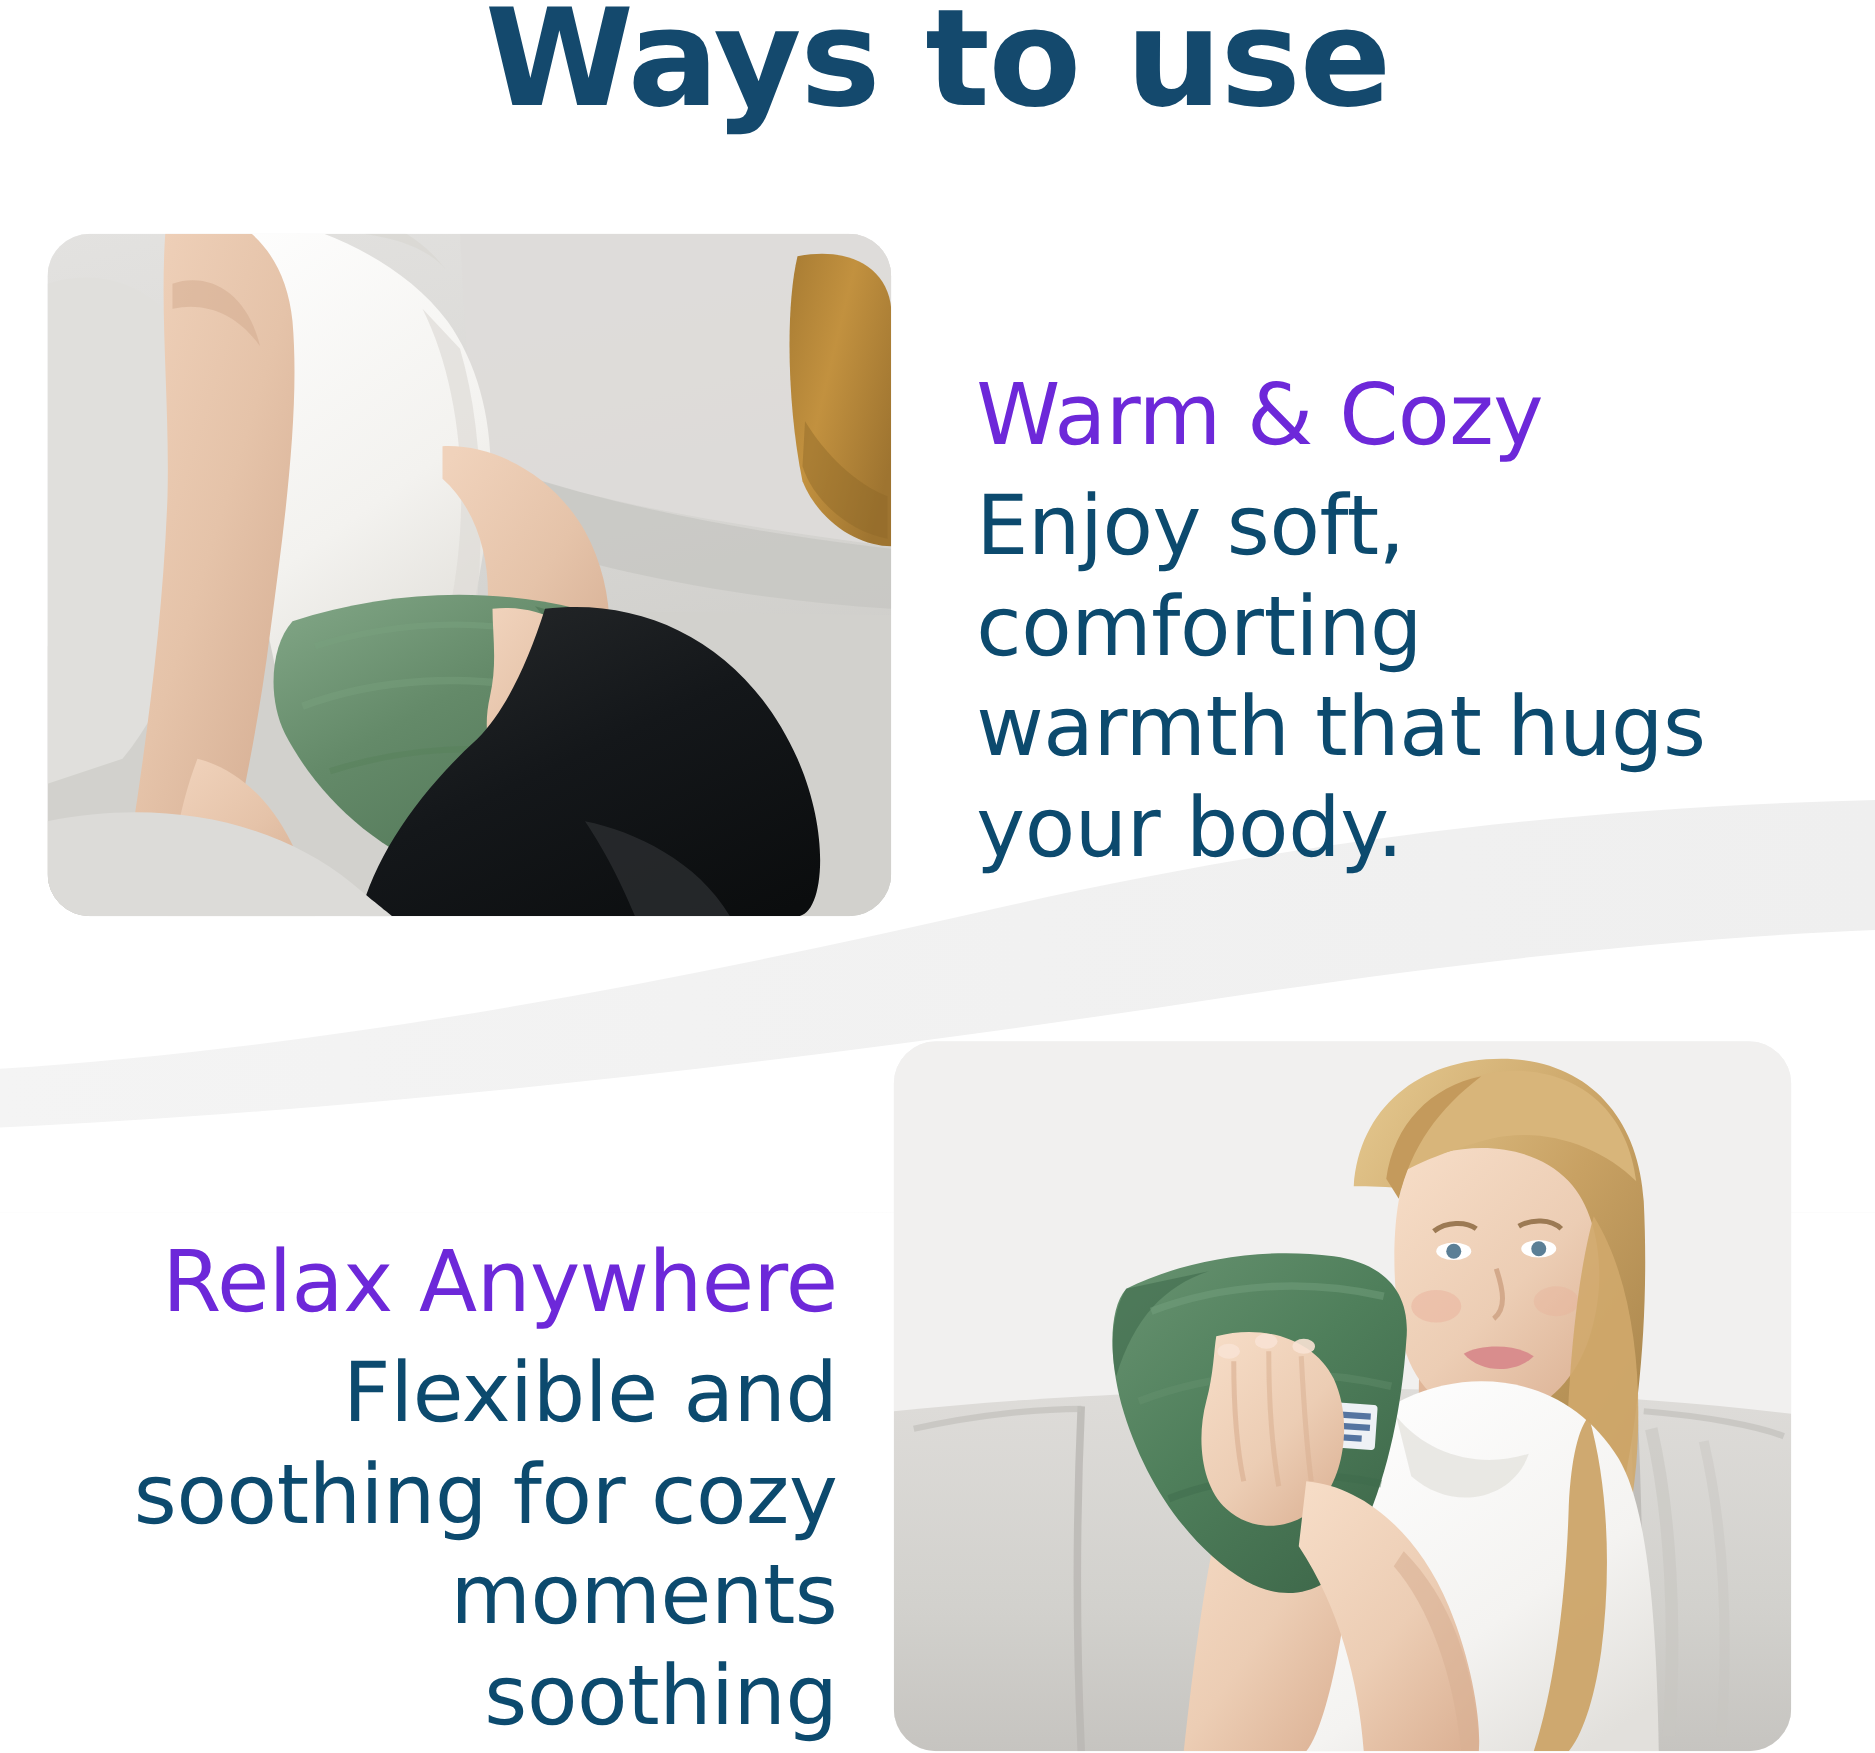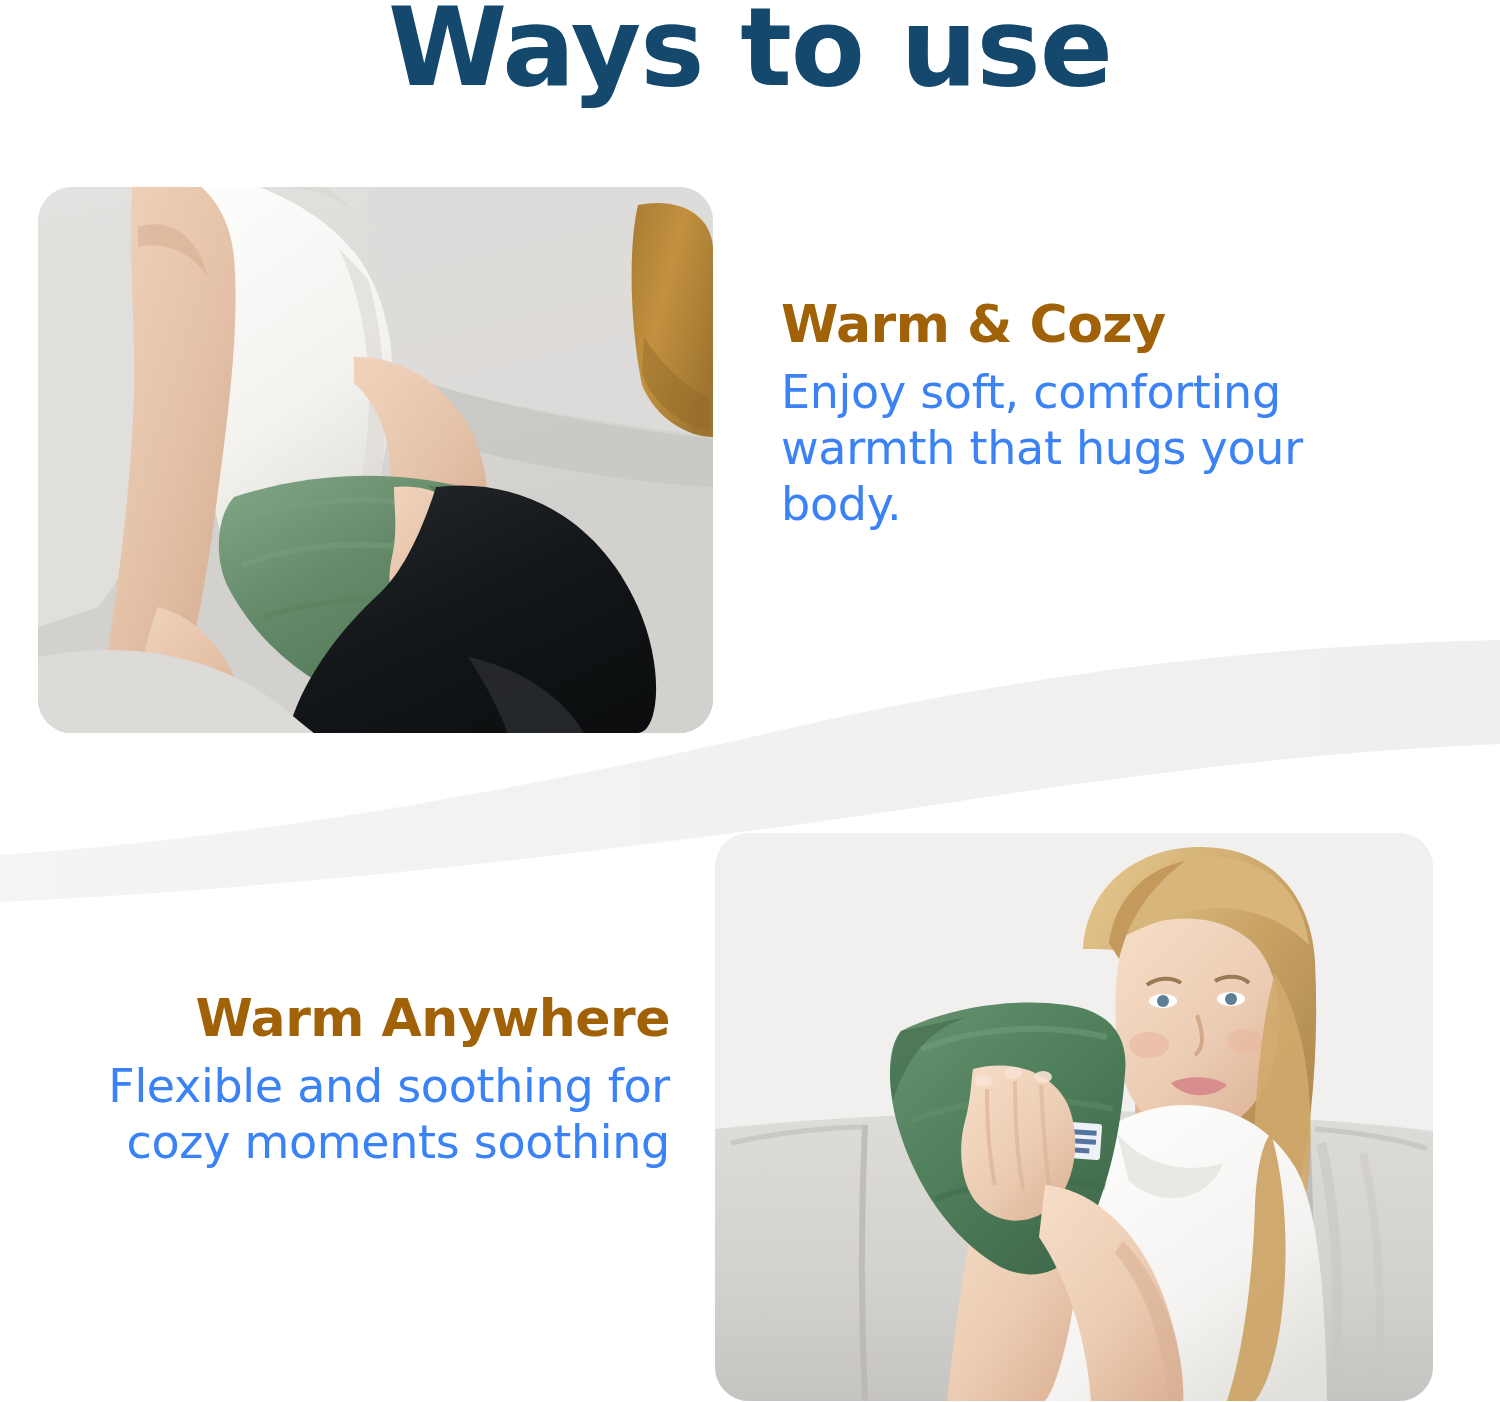--- a/index.html
+++ b/index.html
@@ -80,33 +80,33 @@
   }
 
   #block-two {
     left: 62px;
     top: 990px;
     width: 608px;
     text-align: right;
   }
 
   .feature-heading {
-    font-size: 52px;
+    font-size: 68px;
     line-height: 1.08;
-    font-weight: 700;
-    color: #a16207;
+    font-weight: 400;
+    color: #6d28d9;
     letter-spacing: -0.5px;
     margin-bottom: 12px;
   }
 
   .feature-body {
-    font-size: 46px;
+    font-size: 66px;
     line-height: 1.22;
     font-weight: 400;
-    color: #3b82f6;
+    color: #0c4a6e;
     letter-spacing: -0.3px;
   }
 </style>
 </head>
 <body>
 
 <div class="page">
 
   <div class="page-title">Ways to use</div>
 
@@ -218,21 +218,21 @@
       <path d="M0,470 C90,452 180,468 244,520 C268,540 276,546 276,546 L0,546 Z" fill="#dcdbd8"></path>
     </svg>
   </div>
 
   <div class="text-block" id="block-one">
     <div class="feature-heading">Warm &amp; Cozy</div>
     <div class="feature-body">Enjoy soft, comforting warmth that hugs your body.</div>
   </div>
 
   <div class="text-block" id="block-two">
-    <div class="feature-heading">Warm Anywhere</div>
+    <div class="feature-heading">Relax Anywhere</div>
     <div class="feature-body">Flexible and soothing for cozy moments soothing</div>
   </div>
 
   <div class="photo-card" id="photo-two">
     <svg viewBox="0 0 718 568" preserveAspectRatio="xMidYMid slice">
       <defs>
         <linearGradient id="skin2" x1="0.1" y1="0" x2="0.9" y2="1">
           <stop offset="0%" stop-color="#f6dcc6"></stop>
           <stop offset="55%" stop-color="#eccdb4"></stop>
           <stop offset="100%" stop-color="#dcb295"></stop>

